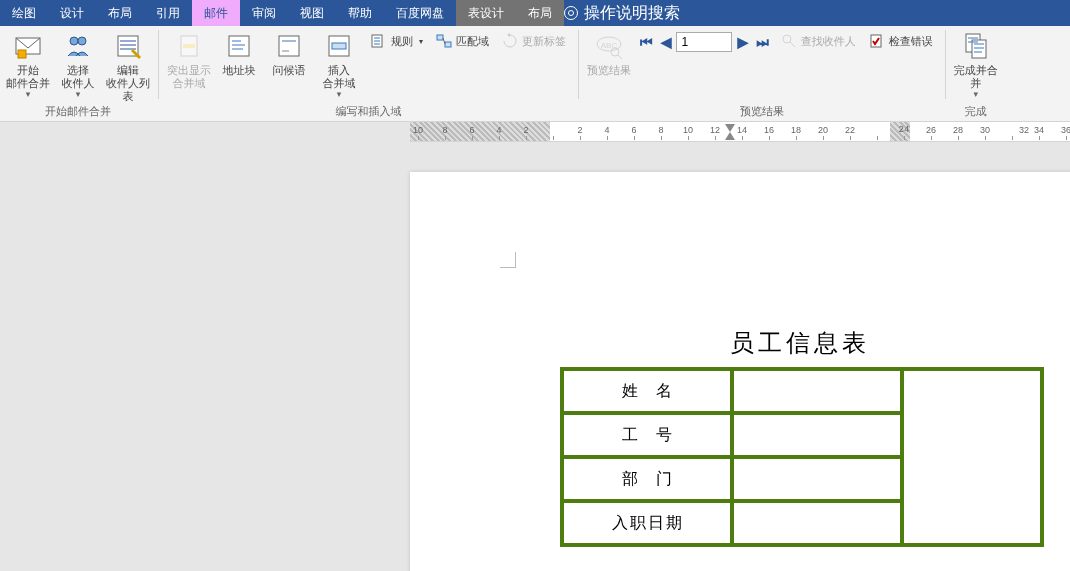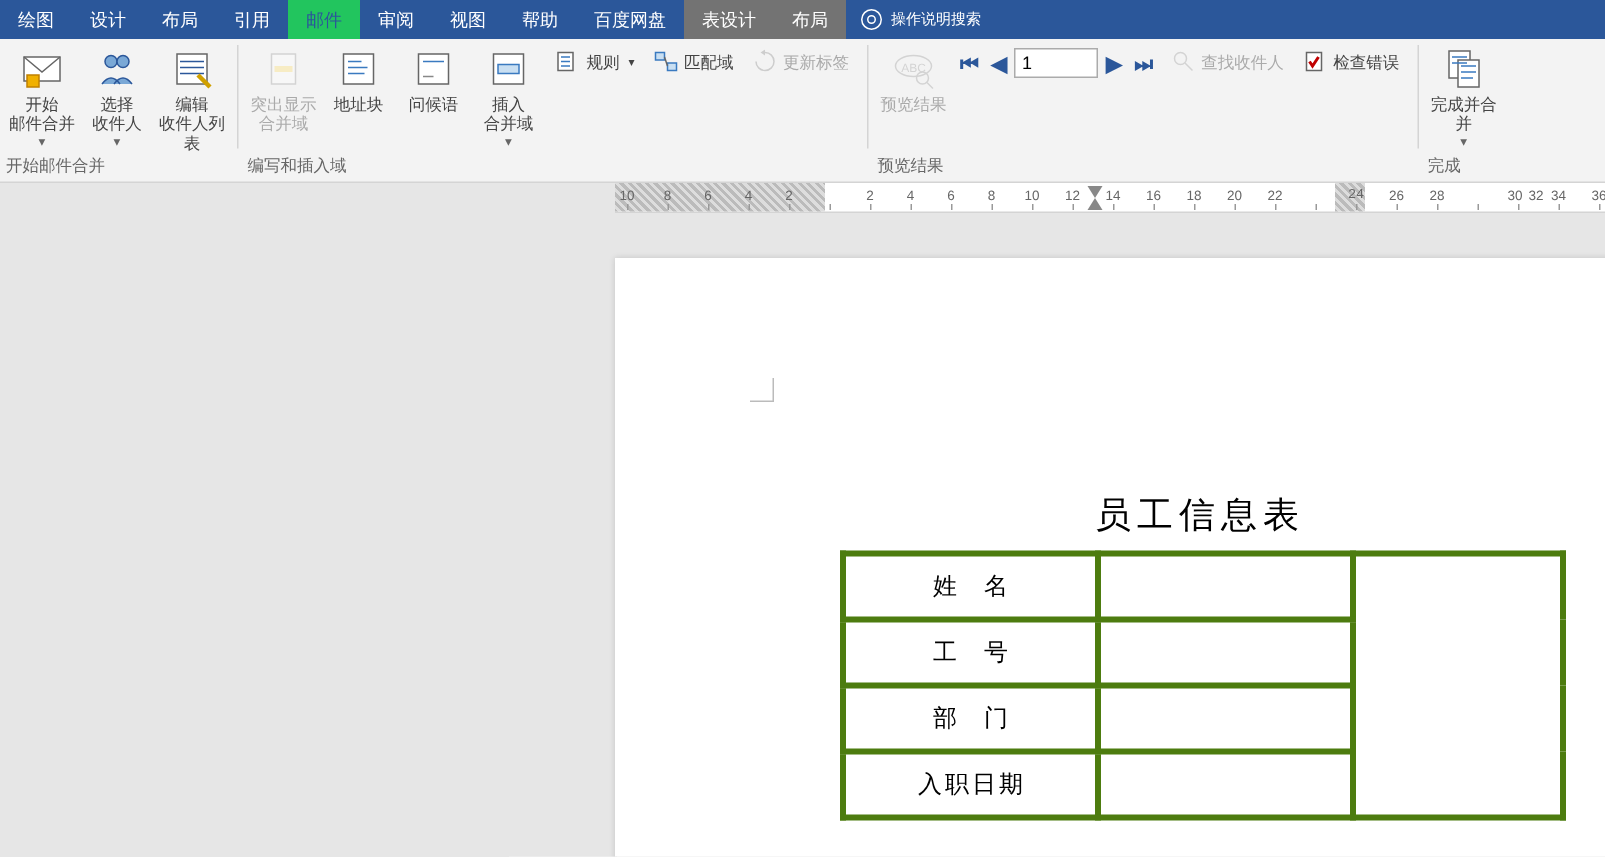--- a/index.html
+++ b/index.html
@@ -1,29 +1,29 @@
 <!DOCTYPE html>
 <html><head>
 <meta charset="utf-8">
 <style>
   * { box-sizing: border-box; margin: 0; padding: 0; }
   body { font-family: "Microsoft YaHei", "Segoe UI", sans-serif; font-size: 12px; background: #e6e6e6; overflow: hidden; width: 1070px; height: 571px; }
   
   .tabs { background: #2b579a; display: flex; align-items: center; height: 26px; }
   .tab { color: #fff; padding: 0 12px; height: 26px; line-height: 26px; cursor: pointer; font-size: 12px; }
-  .tab.active { background: #22c55e; color: #2b579a; }
+  .tab.active { background: #f0abfc; color: #2b579a; }
   .tab.contextual { background: #737373; }
   .bulb { display:inline-block; width:14px; height:14px; border:1px solid #fff; border-radius:50%; position:relative; margin-right:6px; vertical-align:-2px;}
   .bulb::after{content:"";position:absolute;left:3px;top:3px;width:4px;height:4px;border:1px solid #fff;border-radius:50%;}
-  .tell-me { color:#fff; display:flex; align-items:center; padding-left:10px; font-size:10px; cursor:text;}
+  .tell-me { color:#fff; display:flex; align-items:center; padding-left:0; font-size:16px; cursor:text;}
   
   .ribbon { background: #f3f3f3; height: 96px; display: flex; border-bottom:1px solid #d4d4d4;}
   .group { display:flex; flex-direction:column; padding:2px 4px 0 4px; position:relative;}
   .group-buttons { display:flex; gap:2px; flex:1;}
-  .group-label { text-align:left; font-size:11px; color:#666; height:18px; line-height:16px;}
+  .group-label { text-align:center; font-size:11px; color:#666; height:18px; line-height:16px;}
   .group-sep { width:1px; background:#d4d4d4; margin:4px 2px 22px 2px;}
   
   .btn-lg { display:flex; flex-direction:column; align-items:center; justify-content:flex-start; width:48px; padding-top:2px; cursor:pointer; min-height:72px;}
   .btn-lg .lbl { font-size:11px; text-align:center; line-height:13px; margin-top:2px; color:#444;}
   .btn-lg.disabled .lbl { color:#aaa; }
   .btn-lg.disabled svg { opacity:0.35; }
   .arrow-down { font-size:9px; color:#666; margin-top:-1px;}
   
   .stack { display:flex; gap:1px; padding-top:2px;}
   .btn-sm { display:flex; align-items:center; gap:4px; padding:2px 6px; cursor:pointer; font-size:11px; color:#444; height:22px;}
@@ -270,21 +270,21 @@
       <div class="tick" style="left: 413px;"></div>
       <div class="tick-lbl" style="left: 440px;">22</div>
       <div class="tick" style="left: 440px;"></div>
       <div class="tick" style="left: 467px;"></div>
       <div class="tick-lbl" style="left: 494px; font-family: Liberation Mono, monospace;">24</div>
       <div class="tick" style="left: 494px;"></div>
       <div class="tick-lbl" style="left: 521px;">26</div>
       <div class="tick" style="left: 521px;"></div>
       <div class="tick-lbl" style="left: 548px;">28</div>
       <div class="tick" style="left: 548px;"></div>
-      <div class="tick-lbl" style="left: 600px;">30</div>
+      <div class="tick-lbl" style="left: 575px;">30</div>
       <div class="tick" style="left: 575px;"></div>
       <div class="tick-lbl" style="left: 614px;">32</div>
       <div class="tick" style="left: 602px;"></div>
       <div class="tick-lbl" style="left: 629px;">34</div>
       <div class="tick" style="left: 629px;"></div>
       <div class="tick-lbl" style="left: 656px;">36</div>
       <div class="tick" style="left: 656px;"></div>
     </div>
 </div>
 

